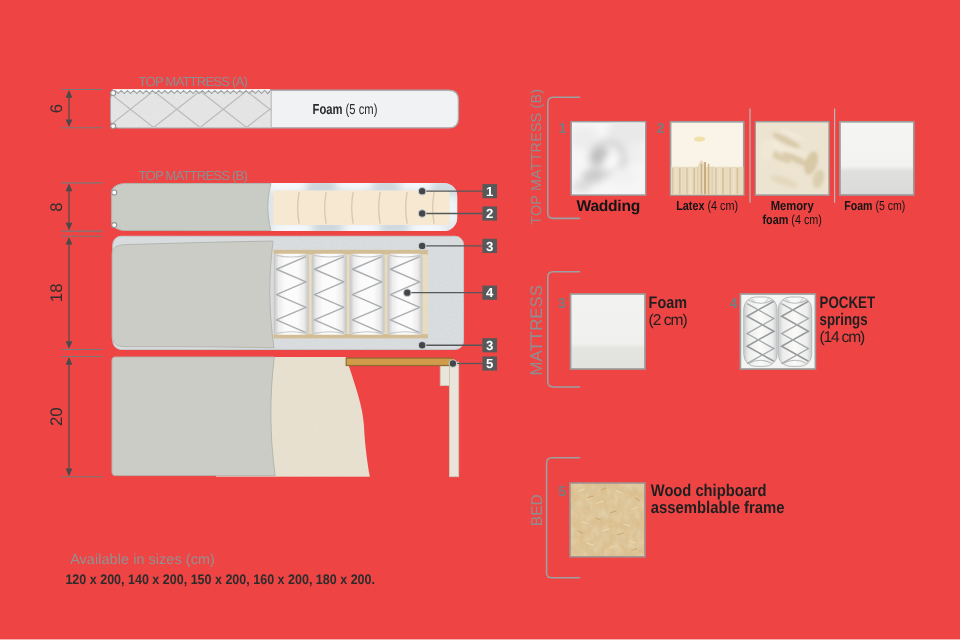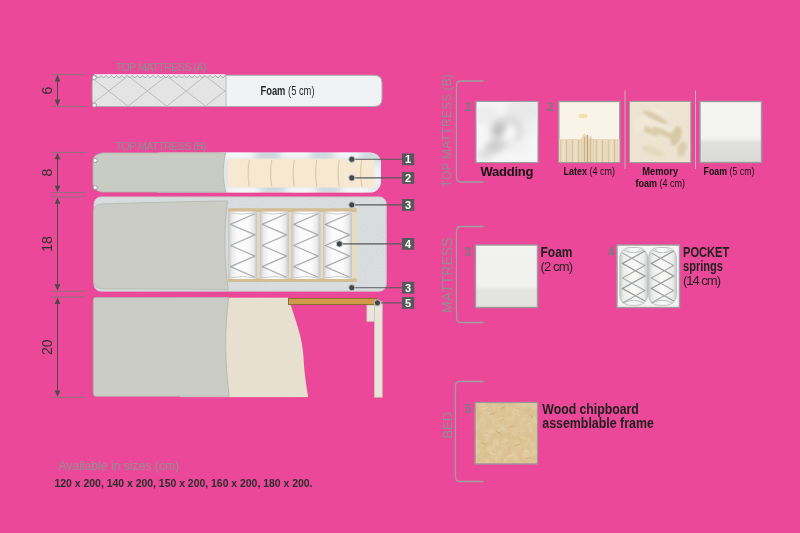--- a/index.html
+++ b/index.html
@@ -1,15 +1,15 @@
 <!DOCTYPE html>
 <html><head><meta charset="utf-8">
 <style>
   html,body{margin:0;padding:0;background:#ffffff;}
-  #c{position:relative;width:800px;height:533px;background:#ec4899;overflow:hidden;
+  #c{position:relative;width:800px;height:533px;background:#ef4444;overflow:hidden;
      font-family:"Liberation Sans",sans-serif;}
 </style></head>
 <body>
 <div id="c">
 <svg width="800" height="533" viewBox="0 0 800 533" xmlns="http://www.w3.org/2000/svg">
 <defs>
   <linearGradient id="cylg" x1="0" y1="0" x2="1" y2="0">
     <stop offset="0" stop-color="#c2c2c2"></stop>
           <stop offset="0.13" stop-color="#ebebeb"></stop>
     <stop offset="0.32" stop-color="#fbfbfb"></stop>

